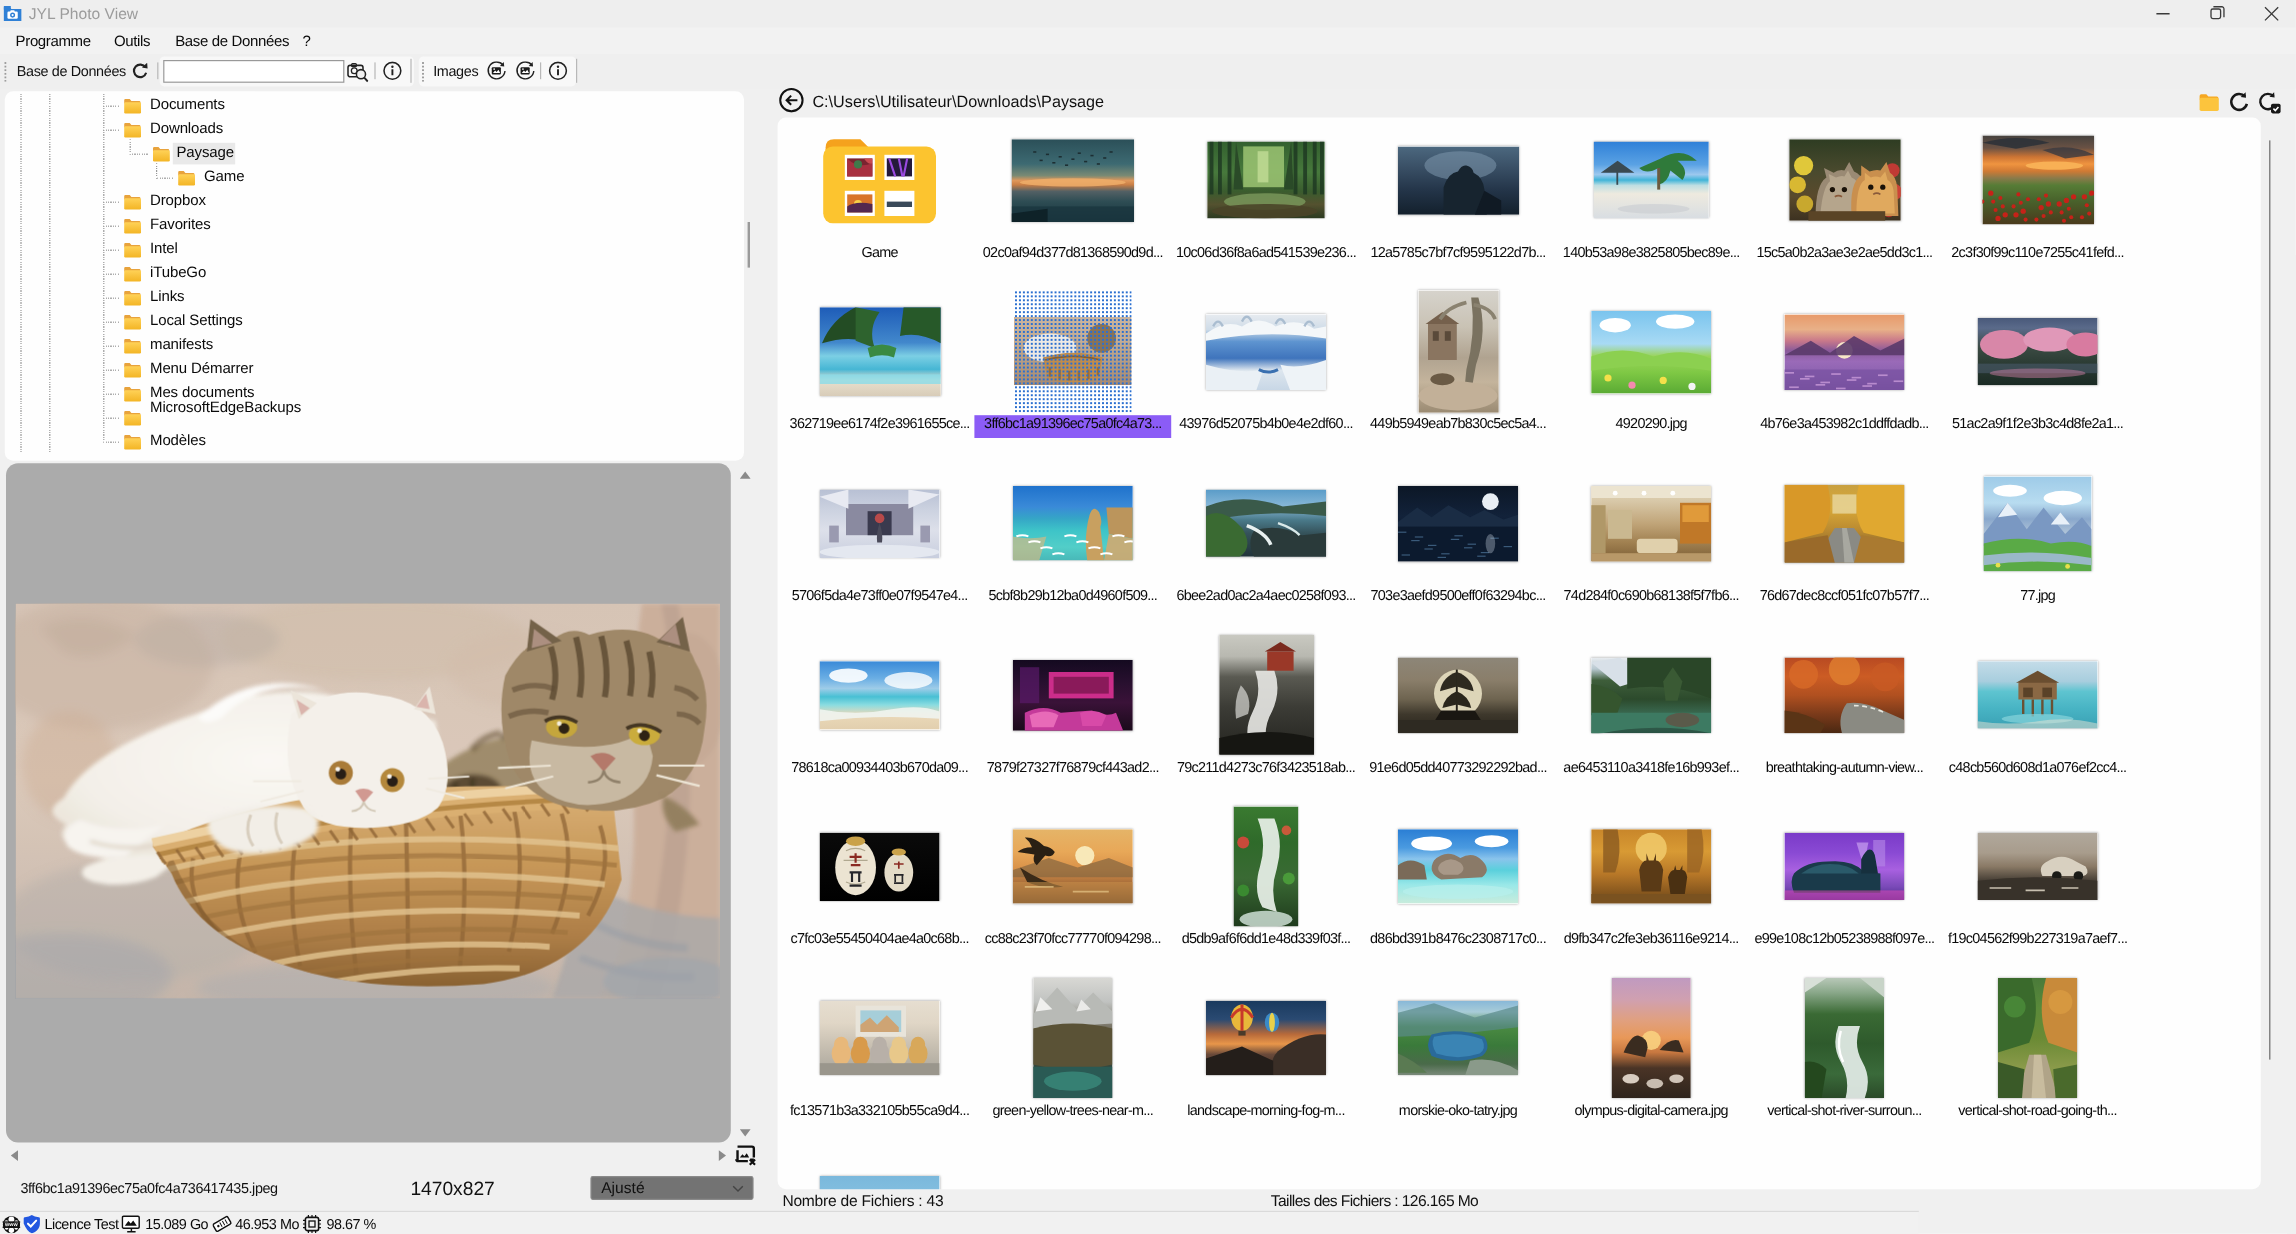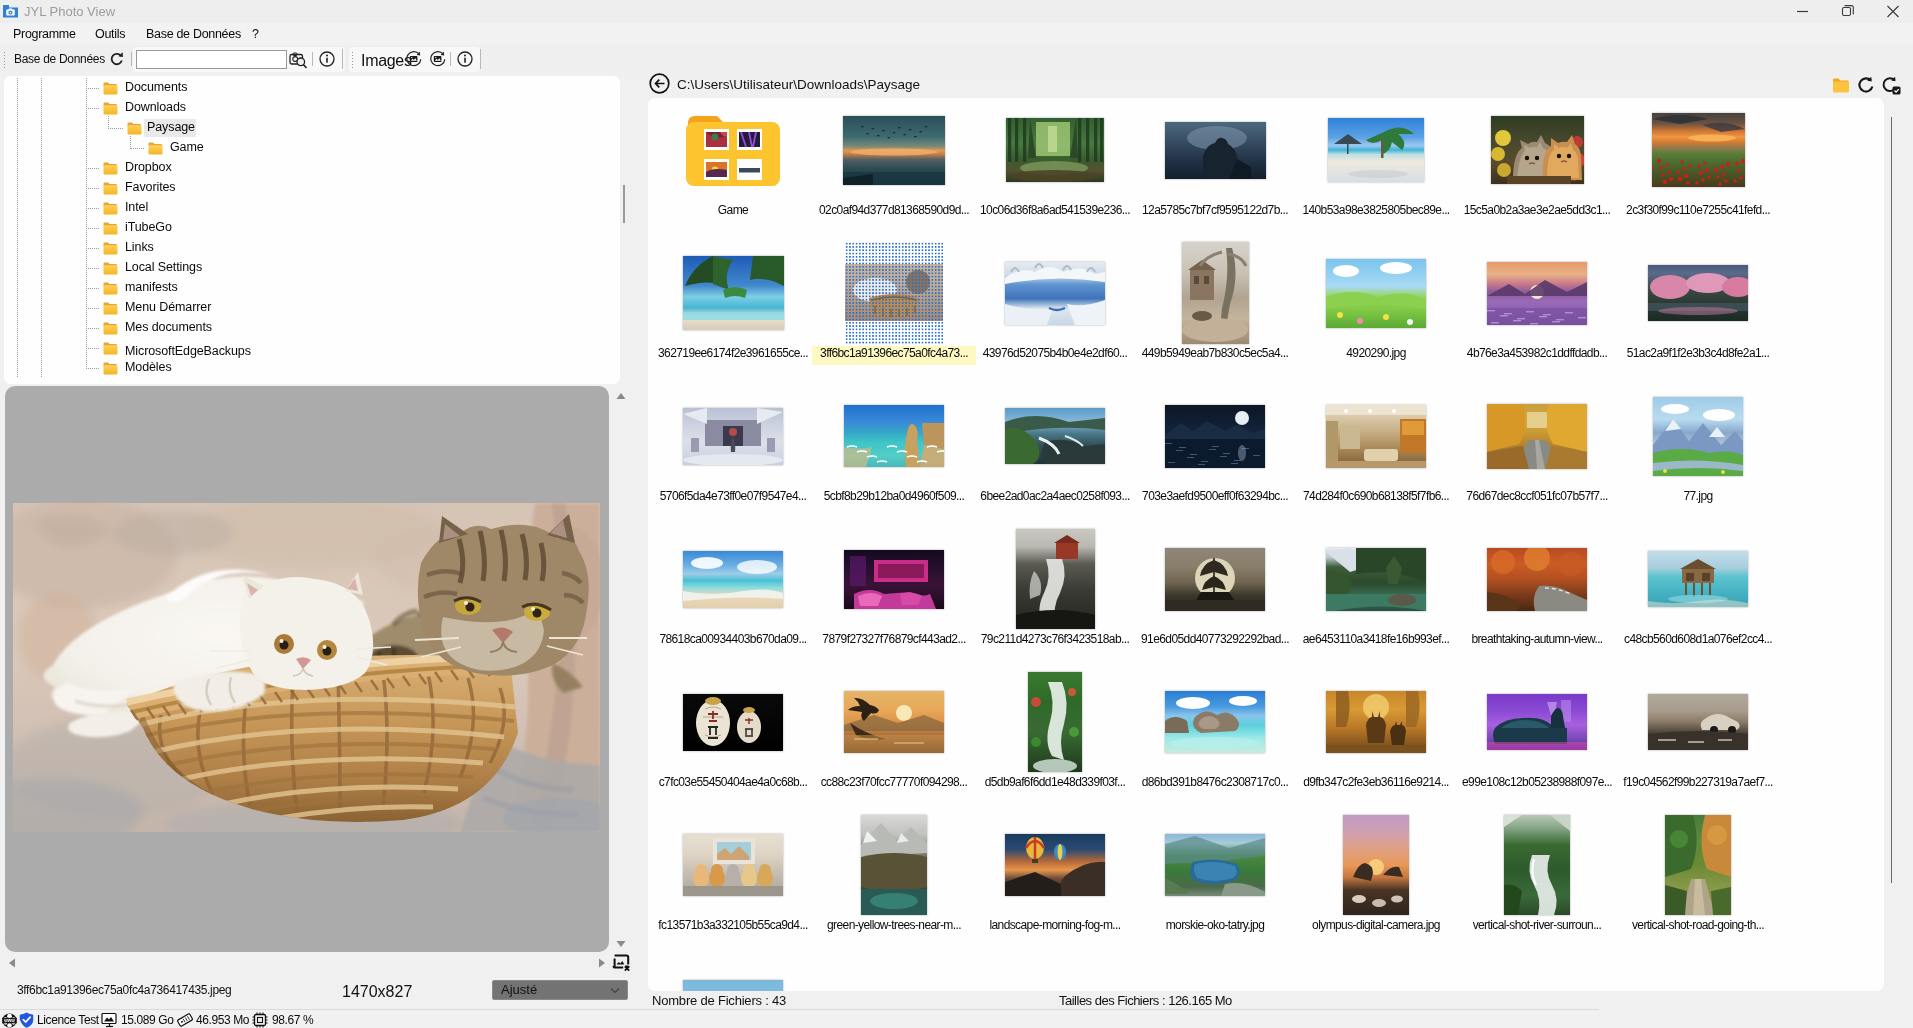--- a/index.html
+++ b/index.html
@@ -64,21 +64,21 @@
 <path d="M14.5 13.7 l3 3.2" stroke="#222" stroke-width="1.6"></path>
 </svg>
 <div class="tsep" style="left:312px"></div>
 <svg class="abs" style="left:319px;top:6px" width="16" height="16" viewBox="0 0 16 16">
       <circle cx="8" cy="8" r="7" stroke="#222" stroke-width="1.3" fill="none"></circle>
       <rect x="7.2" y="6.7" width="1.6" height="5" fill="#222"></rect>
       <circle cx="8" cy="4.6" r="1" fill="#222"></circle>
     </svg>
 <div class="tsep" style="left:342px;height:20px;top:4px"></div>
 <div class="grip" style="left:351px;top:6px;height:17px"></div>
-<div class="abs" style="left:361px;top:7px;font-size:16px;letter-spacing:-0.3px">Images</div>
+<div class="abs" style="left:361px;top:7px;font-size:12px;letter-spacing:-0.3px">Images</div>
 <svg class="abs" style="left:405px;top:6px" width="17" height="17" viewBox="0 0 17 17">
       <path d="M14.2 3.2 A7 7 0 1 0 15.8 8.2" stroke="#222" stroke-width="1.2" fill="none"></path>
       <path d="M14.8 0.6 l0.4 3.8 -3.6 -0.5 z" fill="#222"></path>
       <rect x="4.8" y="5" width="7.6" height="6" rx="0.8" fill="#1a1a1a"></rect>
       <path d="M5.8 9.8 l1.8-2 1.2 1.2 1.6-1.8 1.4 2.6 z" fill="#fff"></path>
       <circle cx="6.8" cy="6.6" r="0.7" fill="#fff"></circle>
     </svg>
 <svg class="abs" style="left:429px;top:6px" width="17" height="17" viewBox="0 0 17 17">
       <path d="M14.2 3.2 A7 7 0 1 0 15.8 8.2" stroke="#222" stroke-width="1.2" fill="none"></path>
       <path d="M14.8 0.6 l0.4 3.8 -3.6 -0.5 z" fill="#222"></path>
@@ -185,21 +185,21 @@
 <svg class="abs" style="left:103px;top:322px" width="15" height="13" viewBox="0 0 15 13">
     <path d="M0.5 1.5 a1 1 0 0 1 1-1 h3.6 l1.4 1.6 h6.5 a1 1 0 0 1 1 1 v0.9 h-13.5 z" fill="#e8a33c"></path>
     <rect x="0.5" y="3.2" width="14" height="9.3" rx="1" fill="url(#fgrad)"></rect>
   </svg>
 <div class="treerow" style="left:125px;top:320px">Mes documents</div>
 <div class="hdot" style="left:86px;top:348px;width:14px"></div>
 <svg class="abs" style="left:103px;top:342px" width="15" height="13" viewBox="0 0 15 13">
     <path d="M0.5 1.5 a1 1 0 0 1 1-1 h3.6 l1.4 1.6 h6.5 a1 1 0 0 1 1 1 v0.9 h-13.5 z" fill="#e8a33c"></path>
     <rect x="0.5" y="3.2" width="14" height="9.3" rx="1" fill="url(#fgrad)"></rect>
   </svg>
-<div class="treerow" style="left:125px;top:344px">MicrosoftEdgeBackups</div>
+<div class="treerow" style="left:125px;top:332px">MicrosoftEdgeBackups</div>
 <div class="hdot" style="left:86px;top:368px;width:14px"></div>
 <svg class="abs" style="left:103px;top:362px" width="15" height="13" viewBox="0 0 15 13">
     <path d="M0.5 1.5 a1 1 0 0 1 1-1 h3.6 l1.4 1.6 h6.5 a1 1 0 0 1 1 1 v0.9 h-13.5 z" fill="#e8a33c"></path>
     <rect x="0.5" y="3.2" width="14" height="9.3" rx="1" fill="url(#fgrad)"></rect>
   </svg>
 <div class="treerow" style="left:125px;top:360px">Modèles</div>
 <div class="abs" style="left:623px;top:185px;width:2px;height:38px;background:#9a9a9a"></div>
 <div class="abs" style="left:5px;top:386px;width:604px;height:566px;background:#ababab;border-radius:10px"></div>
 <svg class="abs" style="left:13px;top:503px" width="587" height="329" viewBox="0 0 587 329">
 <defs>
@@ -678,21 +678,21 @@
             </defs>
             <rect width="98" height="57" fill="url(#g8)"></rect>
             <ellipse cx="30" cy="26" rx="22" ry="12" fill="#eeeae4"></ellipse>
             <circle cx="73" cy="18" r="12" fill="#8a7356"></circle>
             <path d="M24 34 q26-8 50 0 l-4 18 q-20 6-42 0 z" fill="#c08c4c"></path>
             <path d="M26 36 q24-6 46 0" stroke="#8a5e2a" stroke-width="1.4" fill="none"></path>
             <path d="M30 42 v8 M38 44 v8 M46 45 v8 M54 45 v8 M62 44 v8 M70 42 v7" stroke="#9a6c34" stroke-width="2"></path>
           </svg></div>
         <div style="position:absolute;left:0;top:0;width:98px;height:102px;background-image:radial-gradient(circle,#2a6fd0 0.72px,transparent 1px);background-size:3.3px 3.3px"></div>
       </div>
-      <div class="lbl" style="background:#fef9c3;left:-2px;width:164px;height:19px;">3ff6bc1a91396ec75a0fc4a73...</div>
+      <div class="lbl" style="background:#8b5cf6;left:-2px;width:164px;height:19px;">3ff6bc1a91396ec75a0fc4a73...</div>
     </div>
 <div class="cell" style="left:327px;top:145px">
       <div class="tbox">
         <svg width="100" height="63" viewBox="0 0 100 63">
           <defs>
             <linearGradient id="g9" x1="0" y1="0" x2="0" y2="1">
               <stop offset="0%" stop-color="#e7ebf0"></stop>
               <stop offset="20%" stop-color="#cfdce8"></stop>
               <stop offset="36%" stop-color="#5e94d0"></stop>
               <stop offset="58%" stop-color="#3f74bc"></stop>

